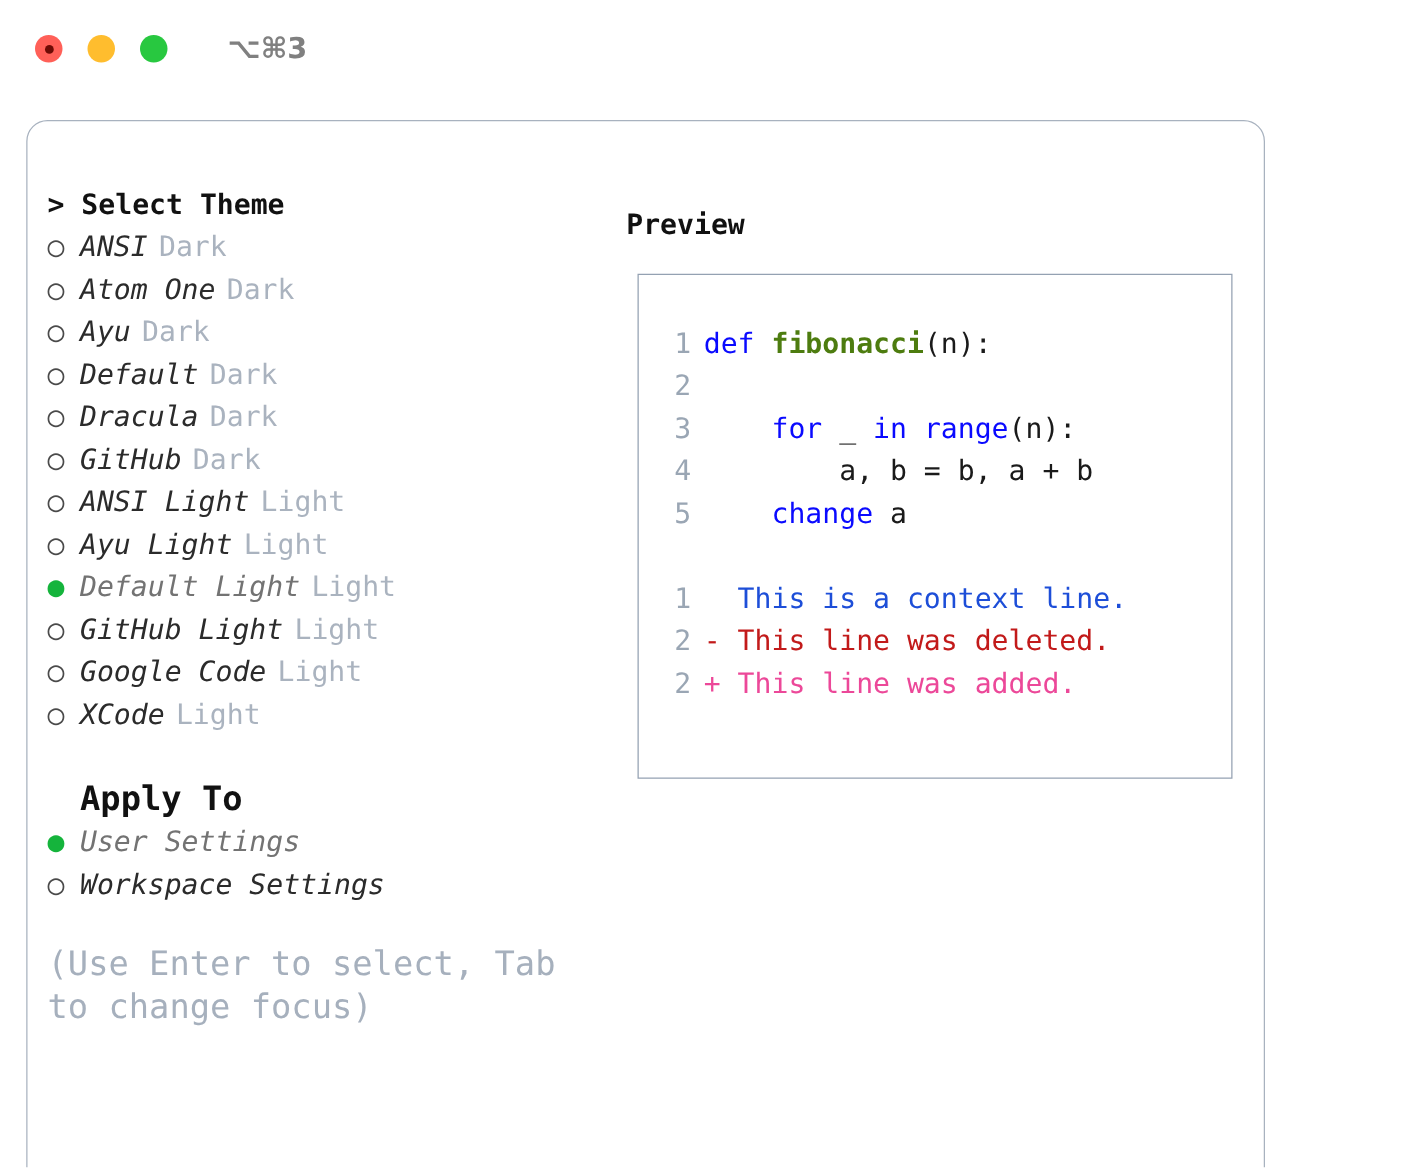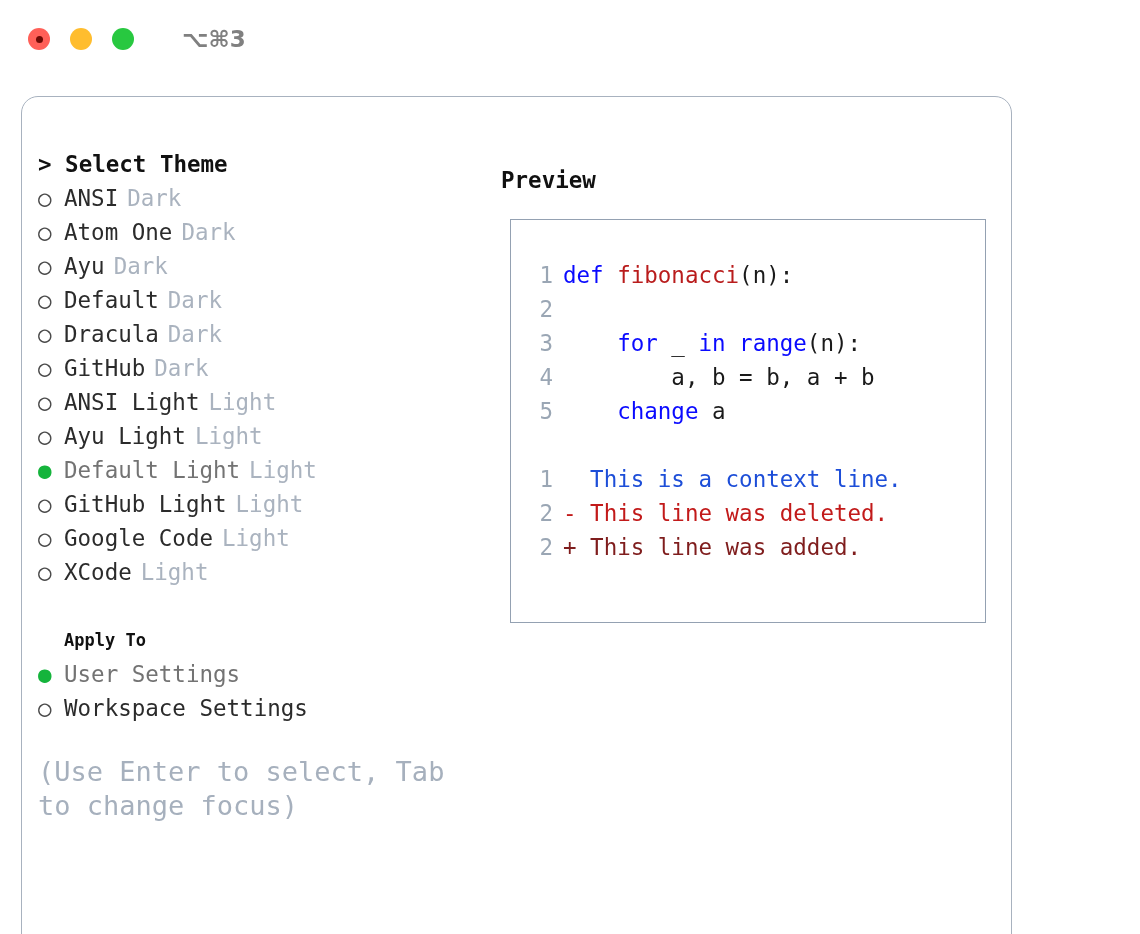--- a/index.html
+++ b/index.html
@@ -110,32 +110,33 @@
     display: inline-block;
     width: 26px;
     flex: none;
     color: #4a4a4a;
   }
   .bullet.sel {
     color: #15b43c;
   }
   .row .label {
     color: #2b2b2b;
+    font-style: italic;
   }
   .row.selected .label {
     color: #737373;
   }
   .row .tag {
     color: #aab3bf;
     margin-left: 9px;
     text-align: center;
   }
 
   .section-head {
-    font-size: 17px;
+    font-size: 27px;
     font-weight: bold;
     color: #111111;
     line-height: 34px;
     padding-left: 26px;
     white-space: pre;
   }
 
   .spacer-28 { height: 30px; }
   .spacer-34 { height: 34px; }
 
@@ -189,27 +190,27 @@
     display: inline-block;
     width: 30px;
     text-align: right;
     color: #9aa6b4;
     flex: none;
     margin-right: 10px;
   }
   .code-text { white-space: pre; }
 
   .tok-kw   { color: #0a0aff; margin-top: 32px; }
-  .tok-fn   { color: #b91c1c; }
+  .tok-fn   { color: #4d7c0f; font-weight: bold; }
   .tok-pl   { color: #1a1a1a; }
 
   .diff-block { margin-top: 34px; }
   .diff-ctx   { color: #1d4ed8; }
   .diff-del   { color: #c21a1a; }
-  .diff-add   { color: #7f1d1d; }
+  .diff-add   { color: #ec4899; }
 </style>
 </head>
 <body>
 
 <div class="window">
 
   <div class="titlebar">
     <div class="lights">
       <div class="light red">
           <span class="pip"></span>

